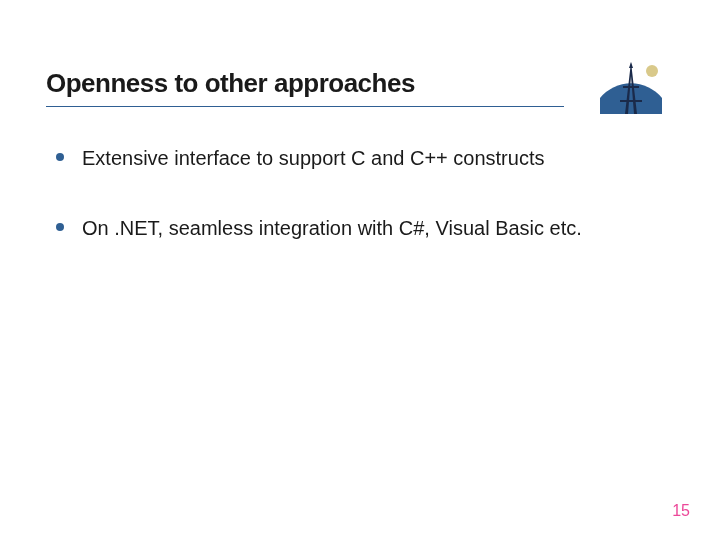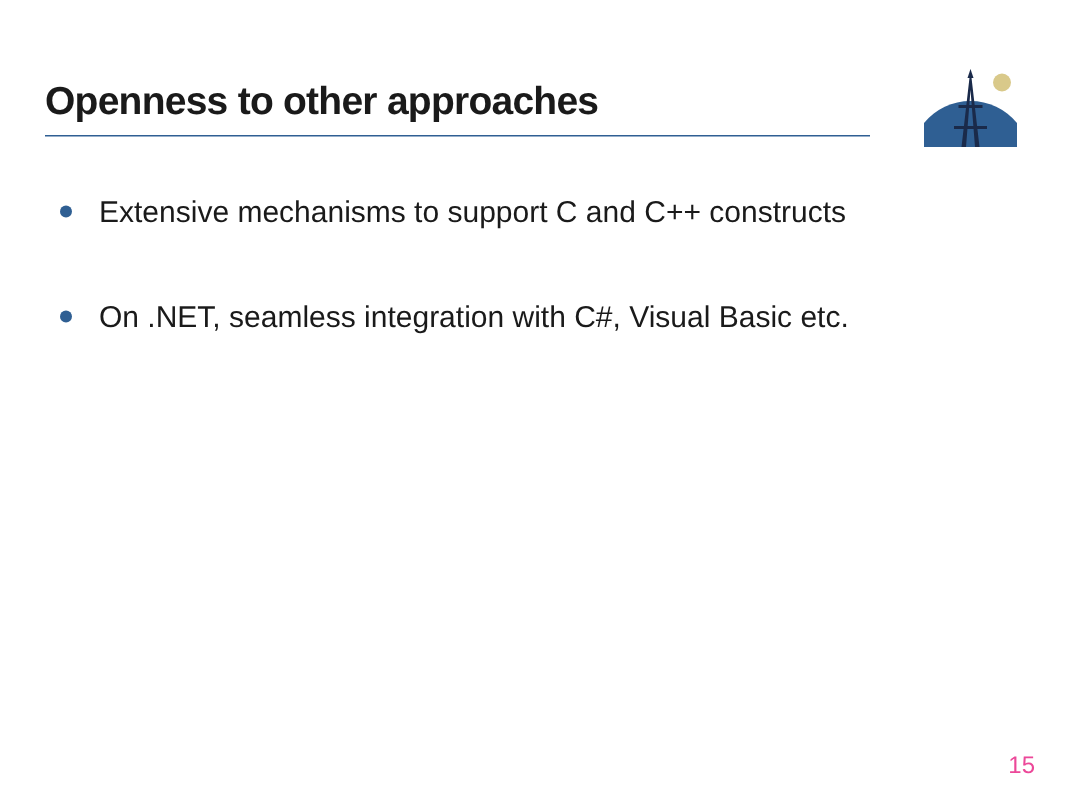--- a/index.html
+++ b/index.html
@@ -8,21 +8,21 @@
       height: 540px;
       background: #ffffff;
       font-family: Arial, Helvetica, sans-serif;
       position: relative;
       overflow: hidden;
     }
     .slide {
       width: 100%;
       height: 100%;
       position: relative;
-      padding: 0;
+      padding: 16px;
     }
     .header {
       position: relative;
       padding: 52px 120px 0 30px;
     }
     .title {
       font-size: 26px;
       font-weight: 900;
       color: #1a1a1a;
       letter-spacing: -0.5px;
@@ -89,21 +89,21 @@
         <rect x="23" y="30" width="16" height="2" fill="#1a2a4a"></rect>
         <rect x="20" y="44" width="22" height="2" fill="#1a2a4a"></rect>
         <circle cx="52" cy="15" r="6" fill="#d9c98a"></circle>
       </svg>
     </div>
   </div>
 
   <div class="content">
     <div class="bullet-row">
       <div class="bullet"></div>
-      <div class="bullet-text">Extensive mechanisms to support C and C++ constructs</div>
+      <div class="bullet-text">Extensive interface to support C and C++ constructs</div>
     </div>
     <div class="bullet-row">
       <div class="bullet"></div>
       <div class="bullet-text">On .NET, seamless integration with C#, Visual Basic etc.</div>
     </div>
   </div>
 
   <div class="page-number">15</div>
 </div>
 

